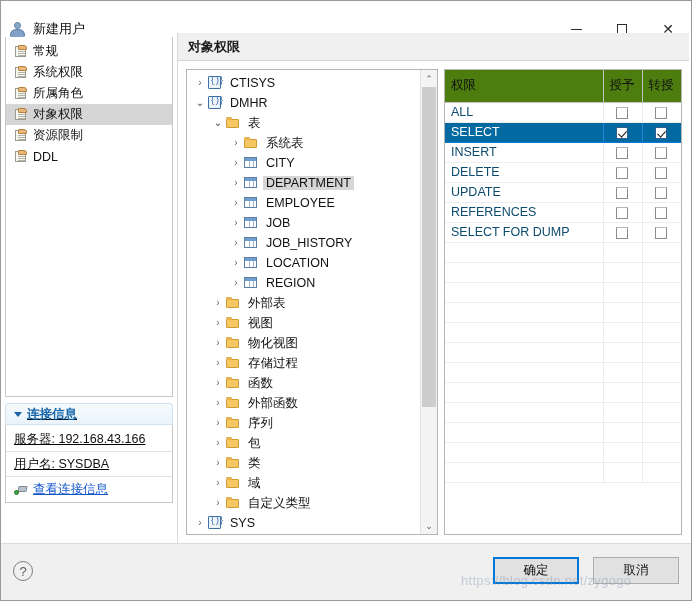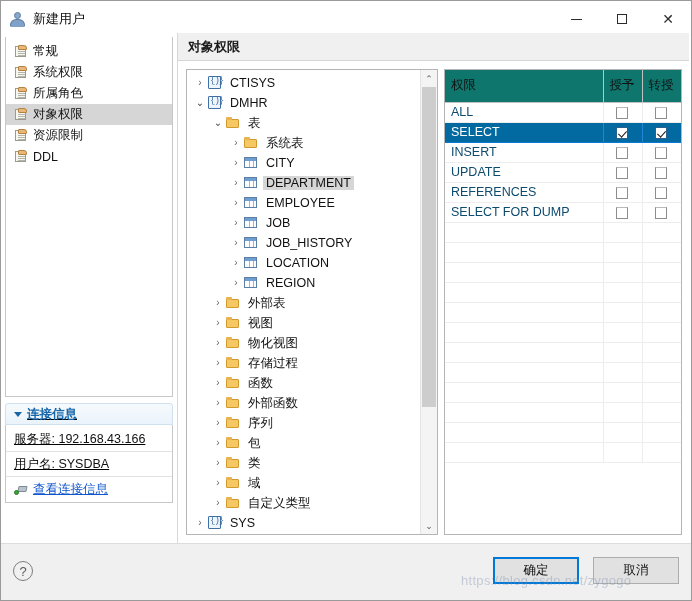--- a/index.html
+++ b/index.html
@@ -15,21 +15,21 @@
   #app {
     position: relative;
     width: 692px; height: 601px;
     background: #ffffff;
     border: 1px solid #9a9a9a;
     overflow: hidden;
   }
 
   
   #titlebar {
-    position: absolute; left: 0; top: 0; width: 690px; height: 36px;
+    position: absolute; left: 0; top: 10px; width: 690px; height: 36px;
     background: #ffffff;
     display: flex; align-items: center;
   }
   #title-left { display: flex; align-items: center; padding-left: 8px; gap: 7px; flex: 1; }
   #title-text { font-size: 13px; color: #0b0b0b; }
   .app-icon { width: 17px; height: 17px; position: relative; display: inline-block; }
   .app-icon .head {
     position: absolute; left: 5px; top: 1px; width: 7px; height: 7px;
     border-radius: 50%; background: #8aa8c8; border: 1px solid #5b7fa6;
   }
@@ -175,21 +175,21 @@
     background: #cdcdcd; border-radius: 0;
   }
 
   
   #perm-box {
     width: 238px; height: 466px; border: 1px solid #b5b5b5; background: #fff;
     overflow: hidden; position: relative;
   }
   table.perm { border-collapse: collapse; width: 100%; table-layout: fixed; }
   table.perm th {
-    height: 32px; background: #0f766e; border-right: 1px solid #c2c2c2;
+    height: 32px; background: #4d7c0f; border-right: 1px solid #c2c2c2;
     border-bottom: 1px solid #c2c2c2; font-weight: normal; font-size: 12.5px;
     text-align: left; padding-left: 6px; color: #111;
   }
   table.perm th.c { text-align: center; padding-left: 0; }
   table.perm td {
     height: 20px; border-right: 1px solid #ededed; border-bottom: 1px solid #ededed;
     font-size: 12.5px; padding-left: 6px; color: #0c4a6e; overflow: hidden;
   }
   table.perm td.c { text-align: center; padding-left: 0; }
   table.perm tr.sel td { background: #0369a1; color: #ffffff; border-bottom-color:#0b7ad4; border-right-color:#1f86d8;margin-top:36px;}
@@ -534,20 +534,25 @@
                 <td>SELECT</td>
                 <td class="c"><span class="cb on"></span></td>
                 <td class="c"><span class="cb on"></span></td>
               </tr>
               <tr>
                 <td>INSERT</td>
                 <td class="c"><span class="cb"></span></td>
                 <td class="c"><span class="cb"></span></td>
               </tr>
               <tr>
+                <td>DELETE</td>
+                <td class="c"><span class="cb"></span></td>
+                <td class="c"><span class="cb"></span></td>
+              </tr>
+              <tr>
                 <td>UPDATE</td>
                 <td class="c"><span class="cb"></span></td>
                 <td class="c"><span class="cb"></span></td>
               </tr>
               <tr>
                 <td>REFERENCES</td>
                 <td class="c"><span class="cb"></span></td>
                 <td class="c"><span class="cb"></span></td>
               </tr>
               <tr>

